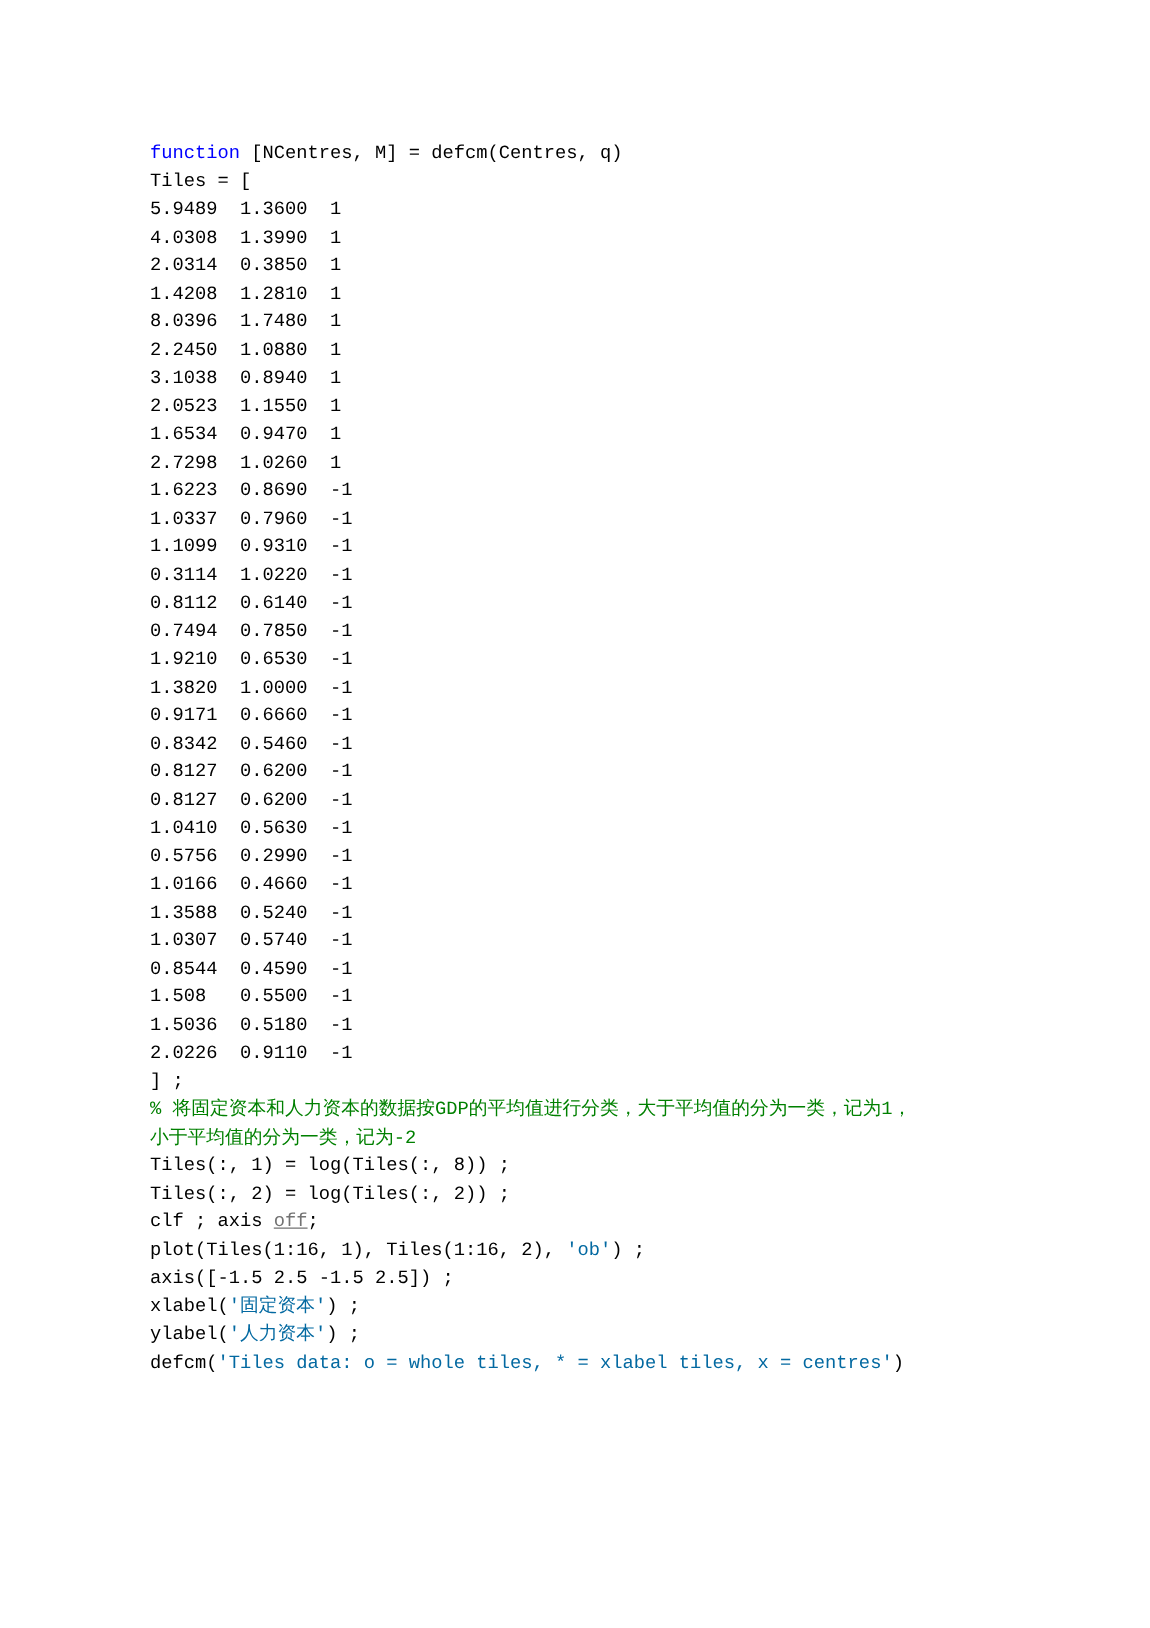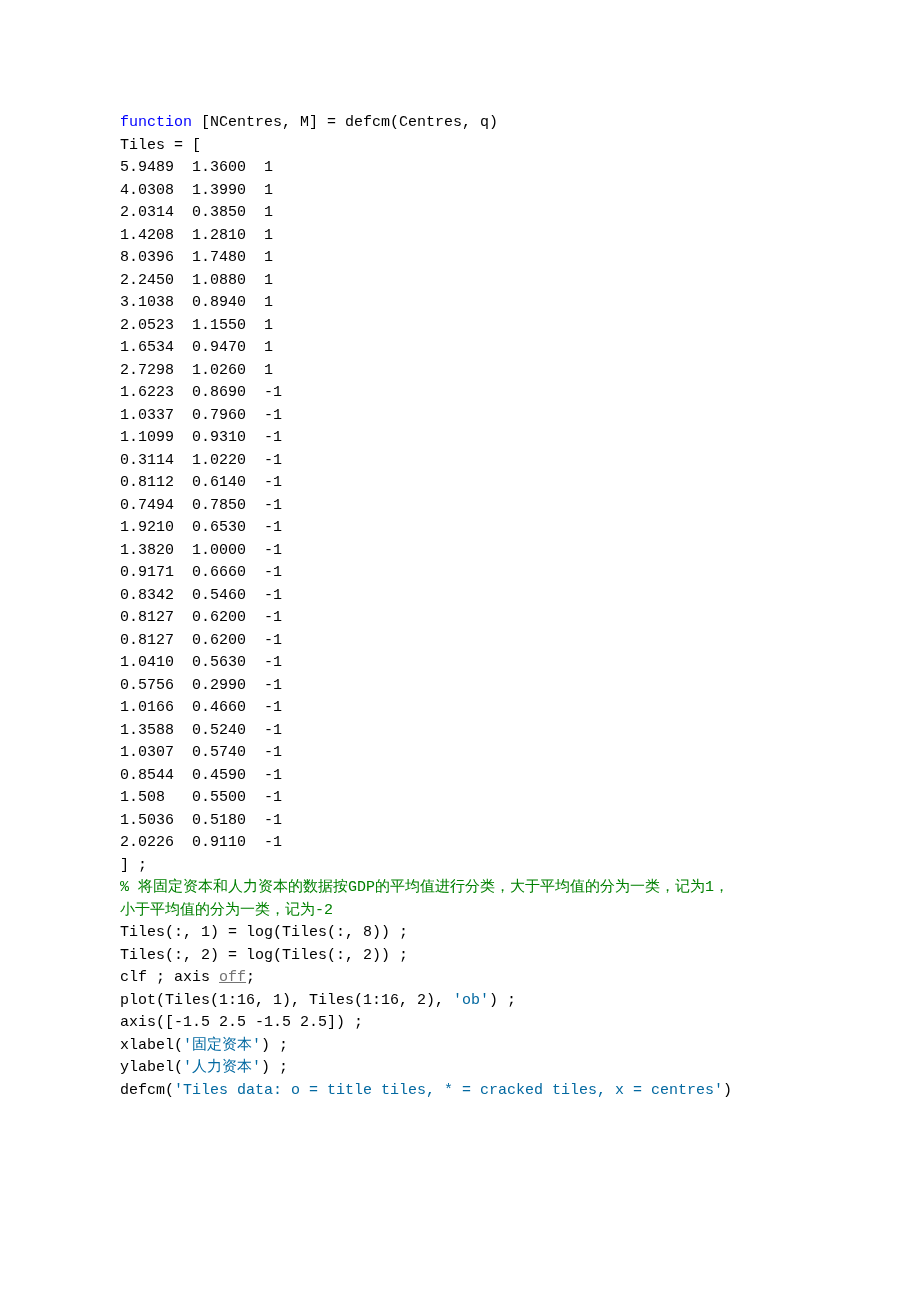--- a/index.html
+++ b/index.html
@@ -66,14 +66,14 @@
 <span>] ;</span>
 <span class="cm">% 将固定资本和人力资本的数据按GDP的平均值进行分类，大于平均值的分为一类，记为1，</span>
 <span class="cm">小于平均值的分为一类，记为-2</span>
 <span>Tiles(:, 1) = log(Tiles(:, 8)) ;</span>
 <span>Tiles(:, 2) = log(Tiles(:, 2)) ;</span>
 <span>clf ; axis </span><span class="off">off</span><span>;</span>
 <span>plot(Tiles(1:16, 1), Tiles(1:16, 2), </span><span class="str">'ob'</span><span>) ;</span>
 <span>axis([-1.5 2.5 -1.5 2.5]) ;</span>
 <span>xlabel(</span><span class="str">'固定资本'</span><span>) ;</span>
 <span>ylabel(</span><span class="str">'人力资本'</span><span>) ;</span>
-<span>defcm(</span><span class="str">'Tiles data: o = title tiles, * = cracked tiles, x = centres'</span><span>)</span></div>
+<span>defcm(</span><span class="str">'Tiles data: o = whole tiles, * = xlabel tiles, x = centres'</span><span>)</span></div>
 </div>
 
 </body></html>

